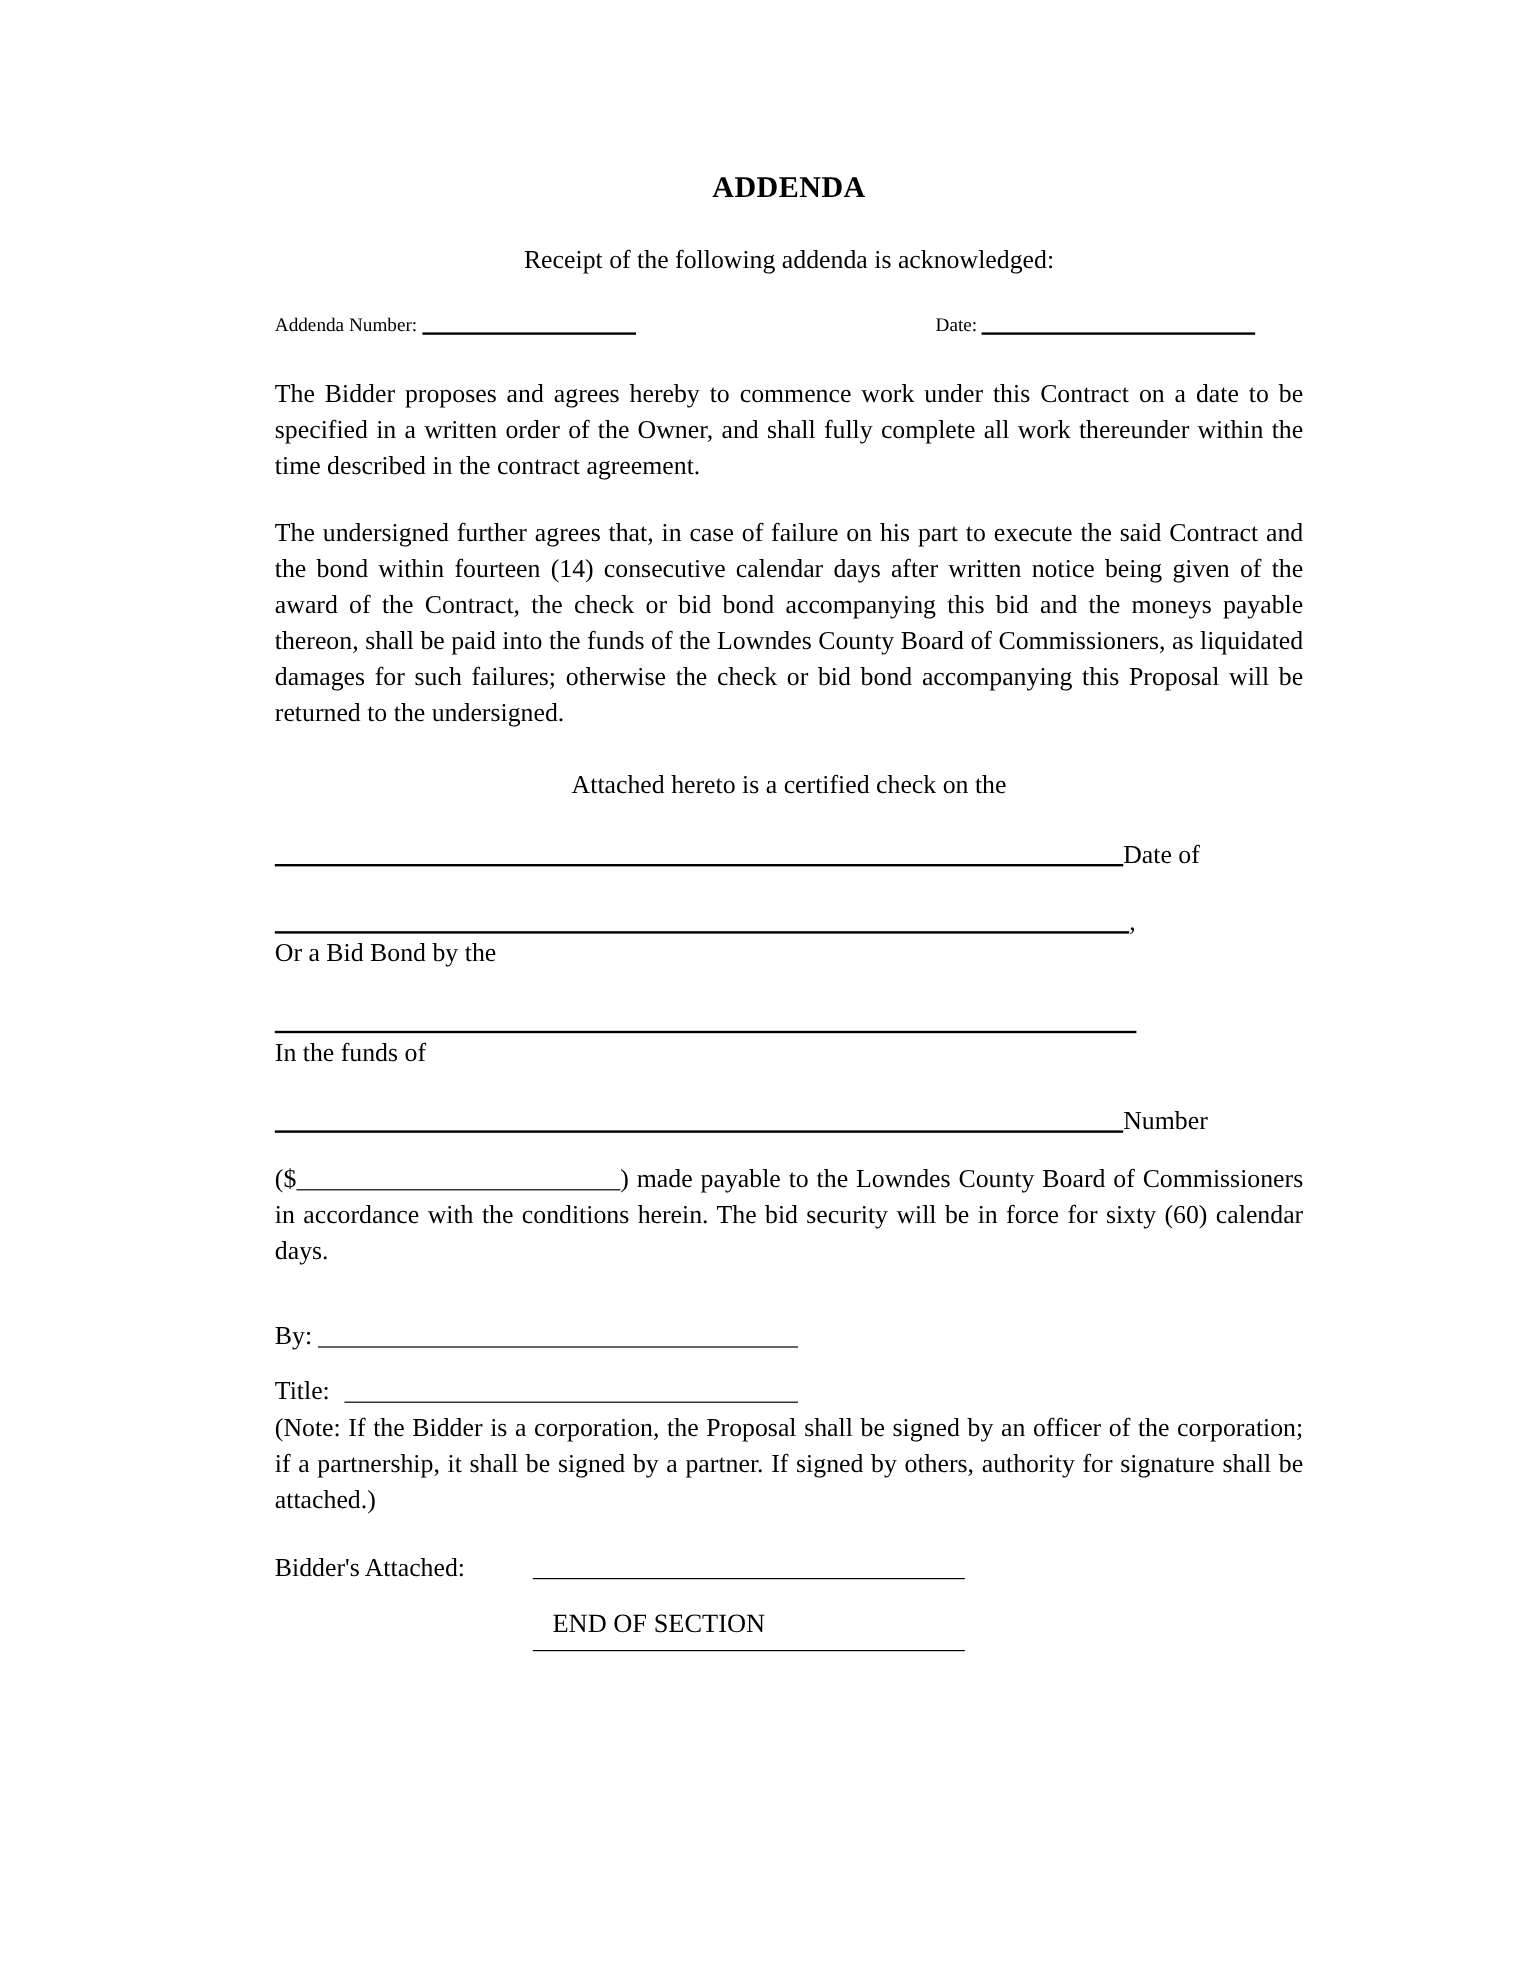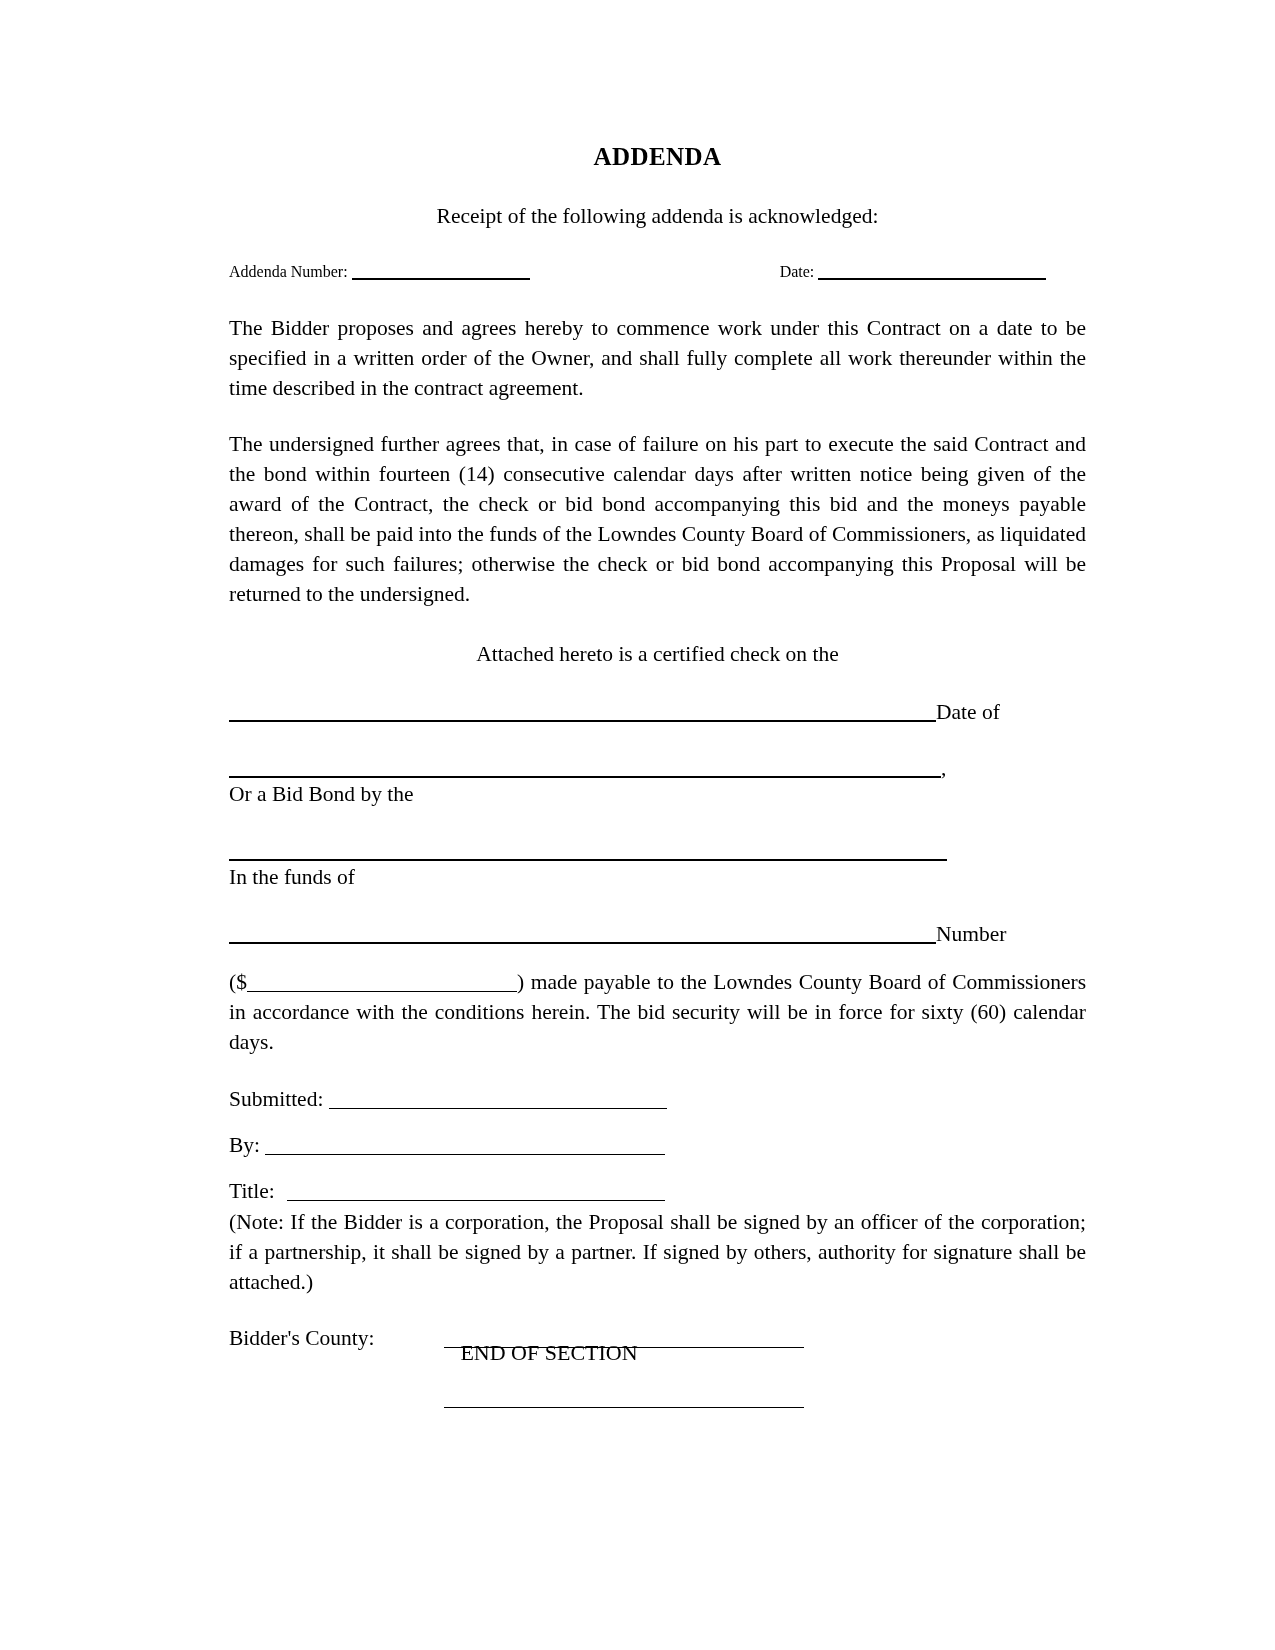--- a/index.html
+++ b/index.html
@@ -196,42 +196,39 @@
     <div class="rule-row">
       <span class="rule rule-dollars"></span><span class="trailing">Number</span>
     </div>
 
     <div class="gap-20"></div>
 
     <p class="para"><span>($</span><span class="rule-thin rule-dollaramt"></span><span>) made payable to the Lowndes County Board of Commissioners in accordance with the conditions herein.  The bid security will be in force for sixty (60) calendar days.</span></p>
 
     <div class="gap-26"></div>
 
-    <div class="sig-row">
-      <span class="sig-label-submitted">Submitted:</span><span class="rule-thin rule-submitted"></span>
-    </div>
 
     <div class="gap-14"></div>
 
     <div class="sig-row">
       <span class="sig-label-by">By:</span><span class="rule-thin rule-by"></span>
     </div>
 
     <div class="gap-14"></div>
 
     <div class="sig-row">
       <span class="sig-label-title">Title:</span><span class="rule-thin rule-title"></span>
     </div>
 
     <p class="para">(Note: If the Bidder is a corporation, the Proposal shall be signed by an officer of the corporation; if a partnership, it shall be signed by a partner.  If signed by others, authority for signature shall be attached.)</p>
 
     <div class="gap-26"></div>
 
     <div class="addr-row">
-      <span class="addr-label">Bidder's County:</span><span class="rule-thin rule-addr"></span>
+      <span class="addr-label">Bidder's Attached:</span><span class="rule-thin rule-addr"></span>
     </div>
 
     <div class="gap-30"></div>
 
     <div class="addr-row">
       <span class="addr-label"></span><span class="rule-thin rule-addr"></span>
     </div>
 
     <div class="gap-26"></div>
 

